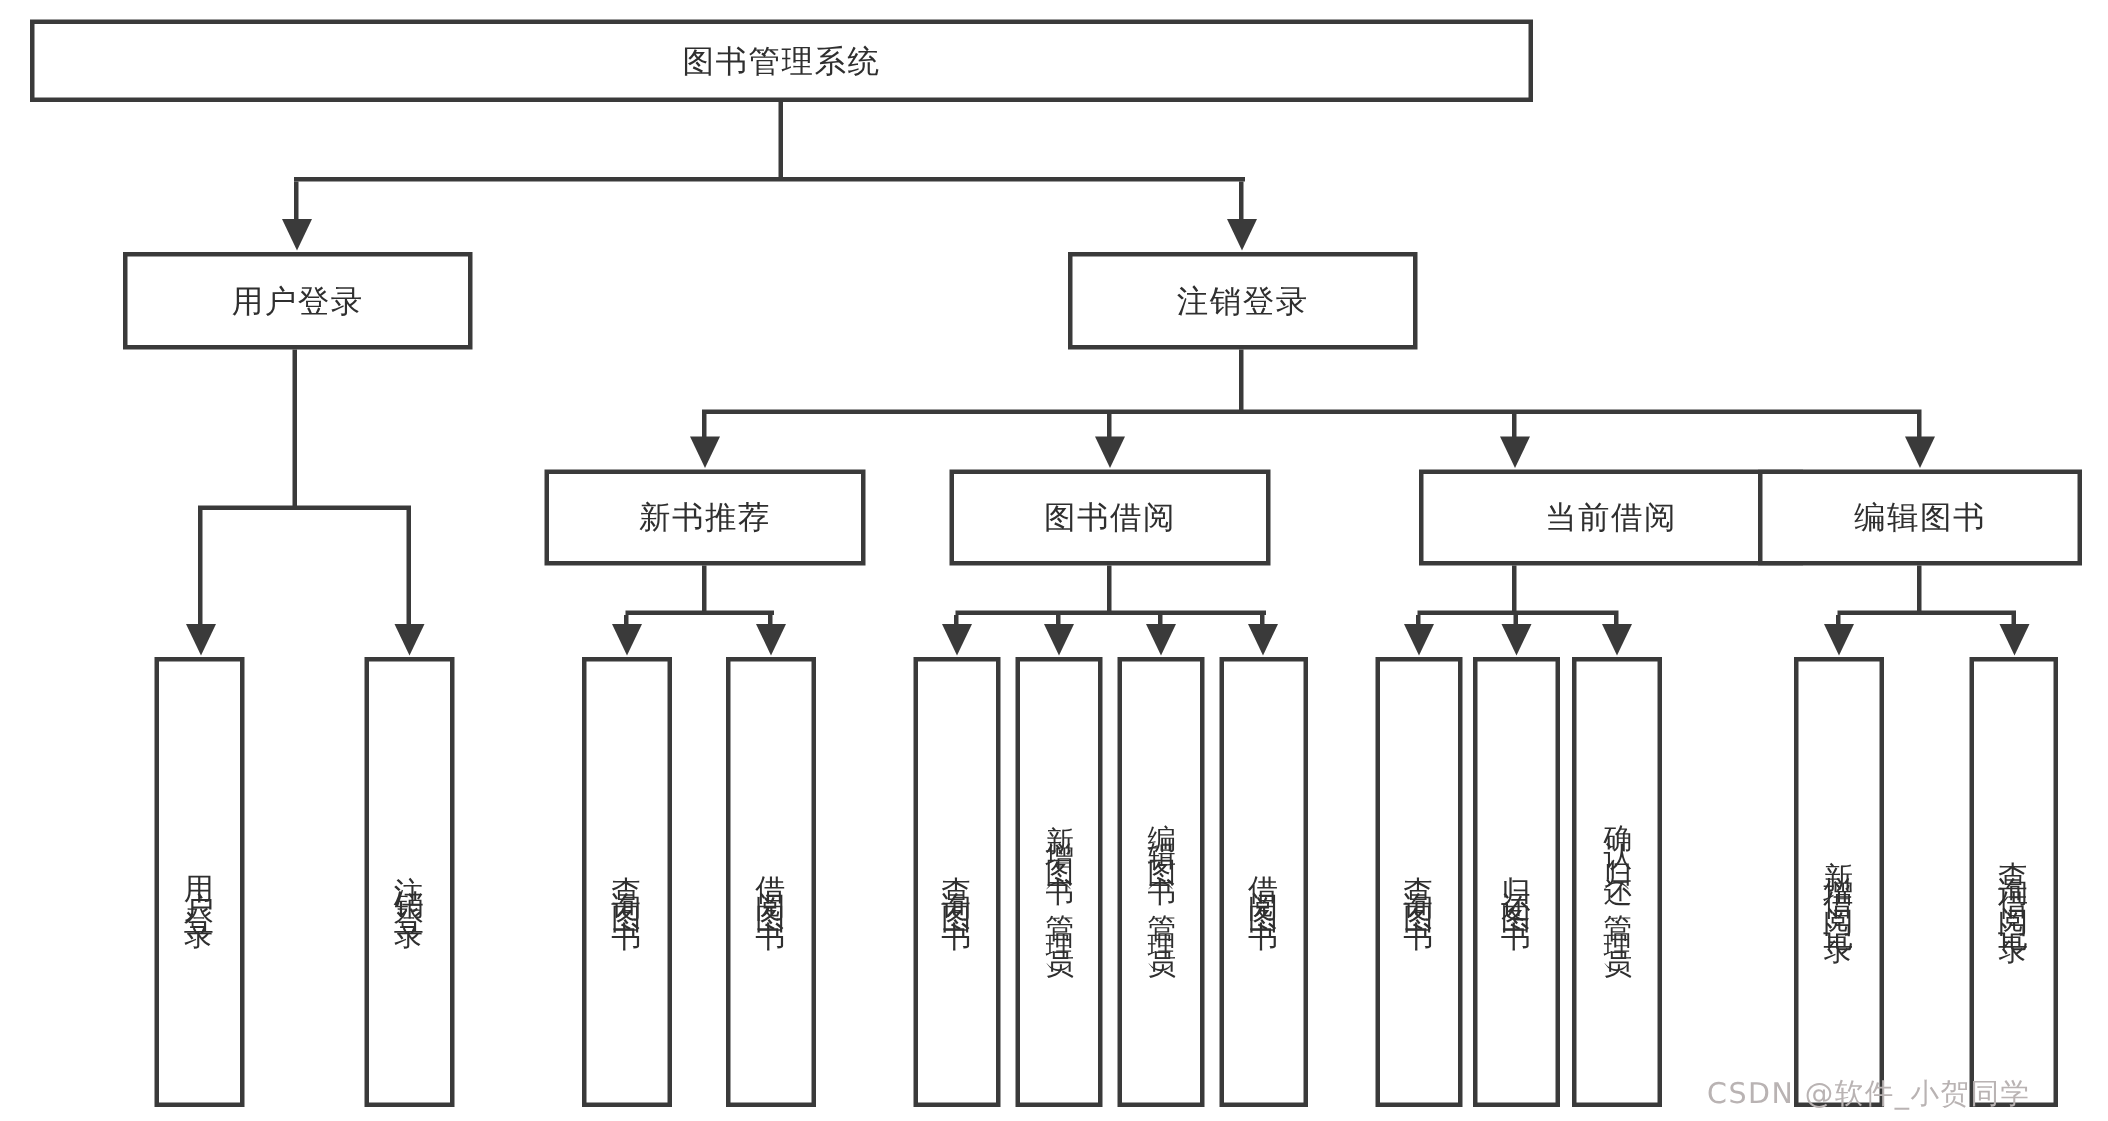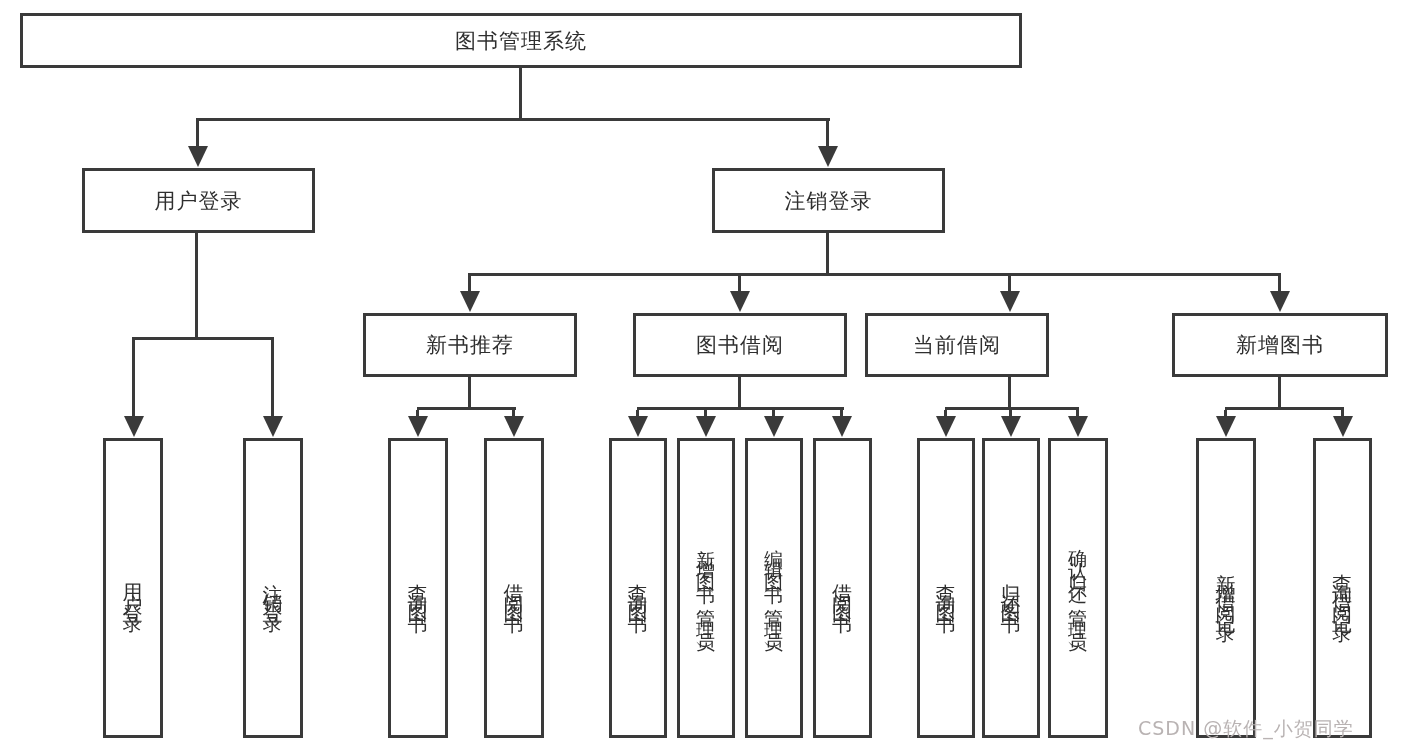--- a/index.html
+++ b/index.html
@@ -102,25 +102,25 @@
   <div class="arr" style="left:1000px;top:291px;"></div>
   <div class="vl" style="left:1278px;top:276px;height:16px;"></div>
   <div class="arr" style="left:1270px;top:291px;"></div>
 
   <div class="box" style="left:363px;top:313px;width:214px;height:64px;">
     <span>新书推荐</span>
   </div>
   <div class="box" style="left:633px;top:313px;width:214px;height:64px;">
     <span>图书借阅</span>
   </div>
-  <div class="box" style="left:865px;top:313px;width:184px;height:64px;">
+  <div class="box" style="left:946px;top:313px;width:256px;height:64px;">
     <span>当前借阅</span>
   </div>
   <div class="box" style="left:1172px;top:313px;width:216px;height:64px;">
-    <span>新增图书</span>
+    <span>编辑图书</span>
   </div>
 
   <div class="vl" style="left:468px;top:377px;height:33px;"></div>
   <div class="hl" style="left:417px;top:407px;width:99px;"></div>
   <div class="vl" style="left:416px;top:410px;height:8px;"></div>
   <div class="arr" style="left:408px;top:416px;"></div>
   <div class="vl" style="left:512px;top:410px;height:8px;"></div>
   <div class="arr" style="left:504px;top:416px;"></div>
 
   <div class="vl" style="left:738px;top:377px;height:33px;"></div>

